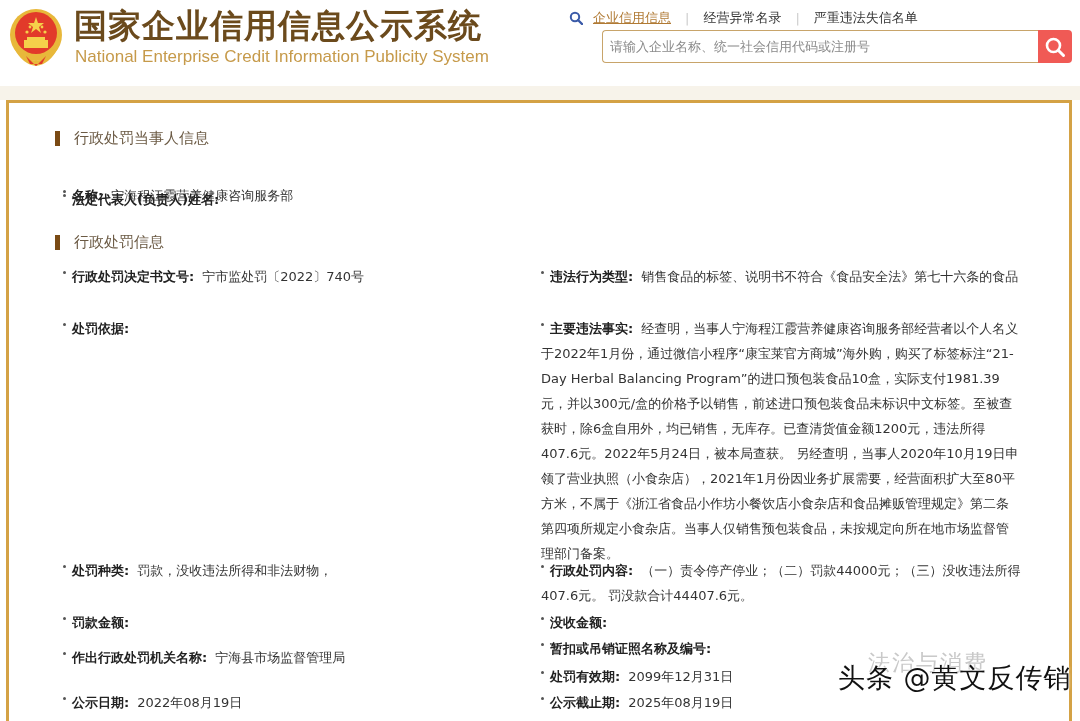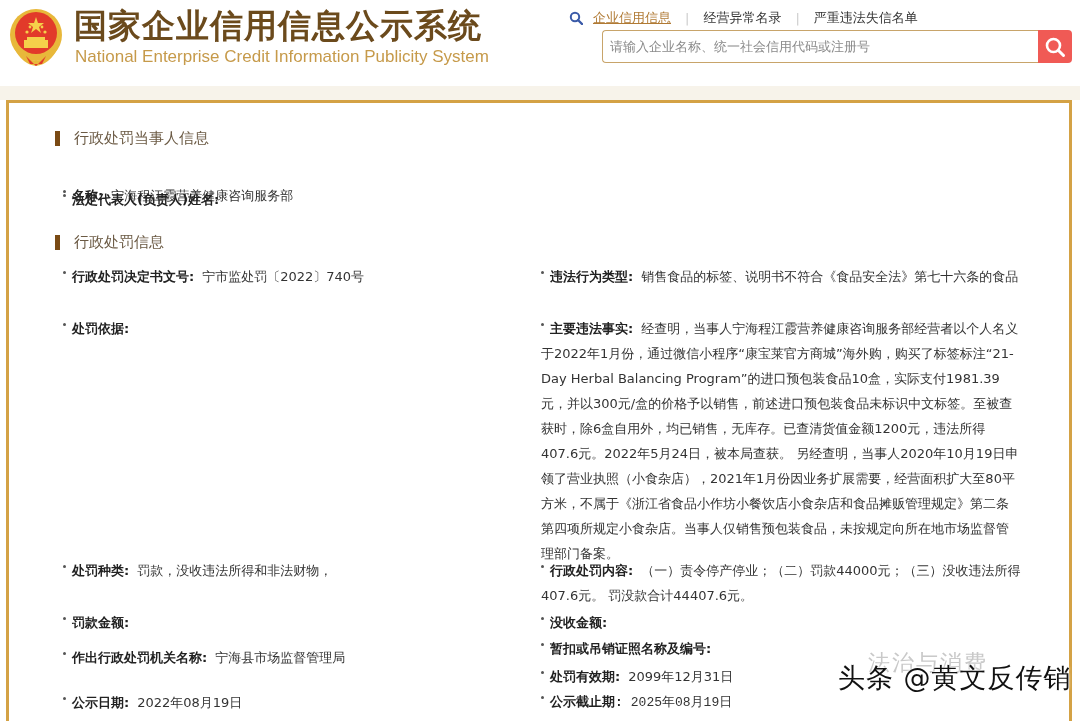--- a/index.html
+++ b/index.html
@@ -188,19 +188,19 @@
     <span class="dot"></span><span class="label">暂扣或吊销证照名称及编号:</span><span class="value"></span>
   </div>
 
   <div class="field col-right" style="top:561px;">
     <span class="dot"></span><span class="label">处罚有效期:</span><span class="value">2099年12月31日</span>
   </div>
 
   <div class="field col-left" style="top:587px;">
     <span class="dot"></span><span class="label">公示日期:</span><span class="value">2022年08月19日</span>
   </div>
-  <div class="field col-right" style="top:587px;font-family:Liberation Mono, monospace;">
+  <div class="field col-right" style="top:587px;">
     <span class="dot"></span><span class="label">公示截止期:</span><span class="value">2025年08月19日</span>
   </div>
 </div>
 
 <div class="watermark-faint">法治与消费</div>
 <div class="watermark">头条 @黄文反传销</div>
 
 </body></html>

